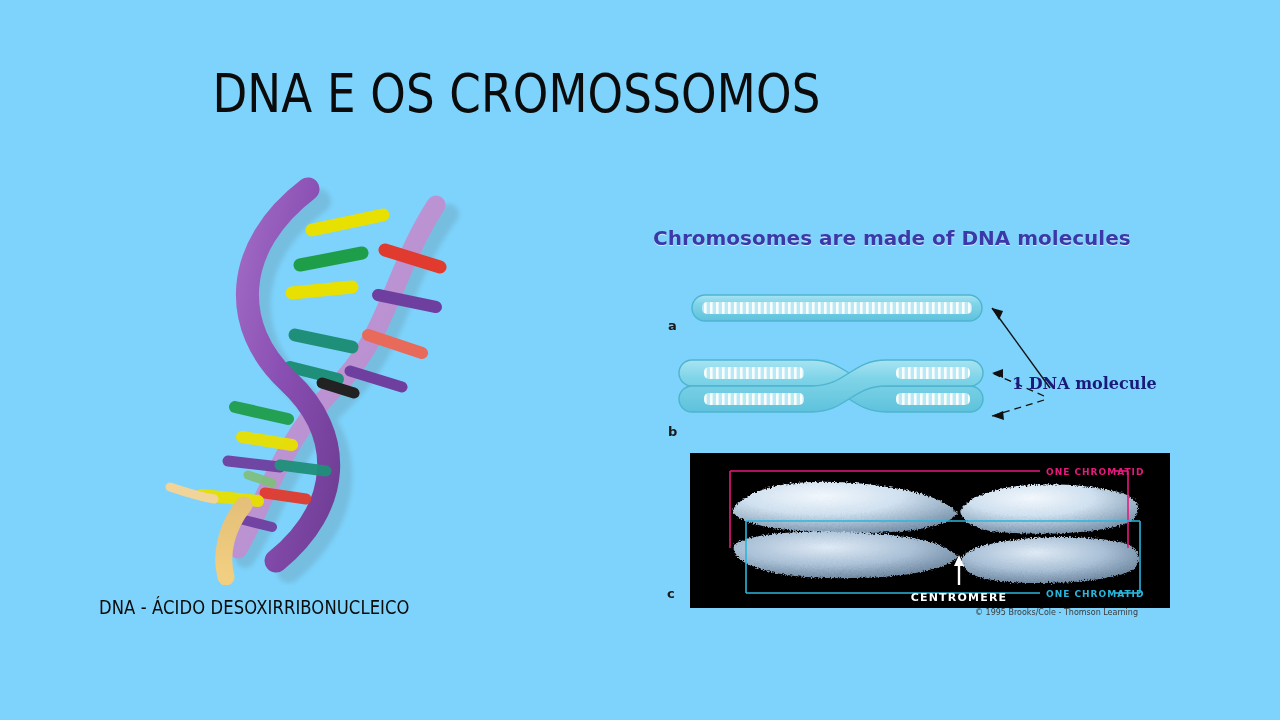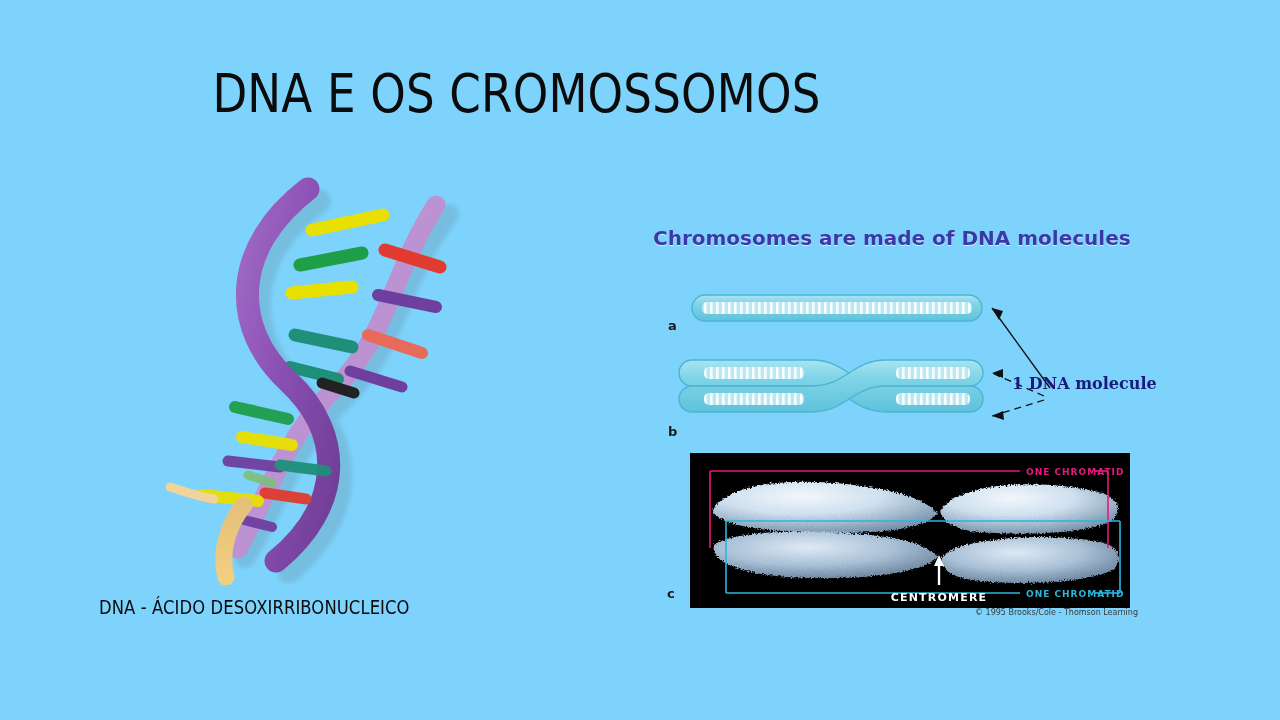--- a/index.html
+++ b/index.html
@@ -50,21 +50,21 @@
   }
   #dna-molecule-label{
     position:absolute;left:392px;top:132px;
     font-family:"DejaVu Serif","Liberation Serif",serif;
     font-size:16px;font-weight:bold;color:#1a1a7a;white-space:nowrap;margin-top:24px;
   }
   #chrom-svg{position:absolute;left:0;top:30px;width:570px;height:200px;}
 
   
   #photo-panel{
-    position:absolute;left:70px;top:235px;width:440px;height:155px;
+    position:absolute;left:70px;top:235px;width:480px;height:155px;
     background:#000;overflow:hidden;
   }
   #photo-panel svg{display:block;width:100%;height:100%;}
   #photo-credit{
     position:absolute;left:355px;top:390px;
     font-family:"DejaVu Sans","Liberation Sans",sans-serif;
     font-size:8px;color:#3a3a3a;white-space:nowrap;
   }
   #panel-letter-c{
     position:absolute;left:47px;top:368px;

